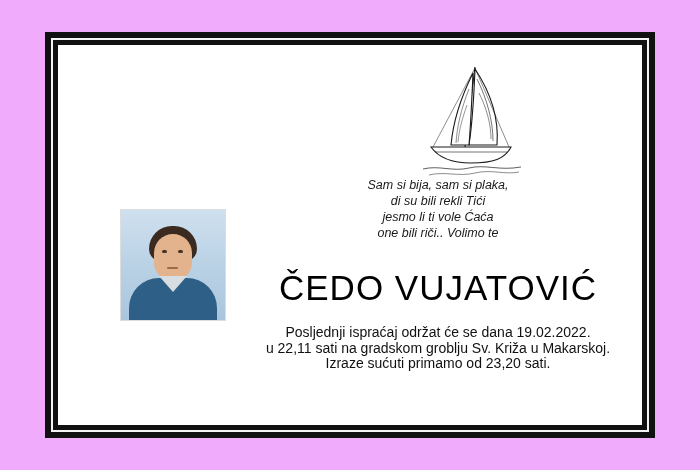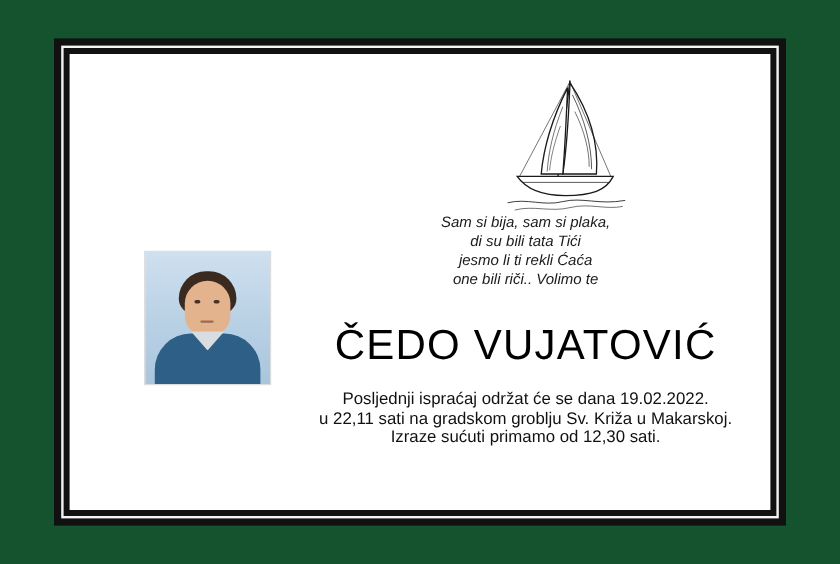--- a/index.html
+++ b/index.html
@@ -11,21 +11,21 @@
     width: 700px;
     height: 470px;
     overflow: hidden;
     font-family: "Liberation Sans", sans-serif;
   }
   .obituary-outer {
     position: absolute;
     left: 0; top: 0;
     width: 700px;
     height: 470px;
-    background: #14532d;
+    background: #f0abfc;
   }
   .obituary-frame {
     position: absolute;
     left: 45px;
     top: 32px;
     width: 610px;
     height: 406px;
     background: #111111;
     box-sizing: border-box;
     padding: 6px;
@@ -191,32 +191,32 @@
           <div class="eye-r"></div>
           <div class="mouth"></div>
           <div class="shirt"></div>
           <div class="collar"></div>
         </div>
 
         <div class="content">
 
           <div class="verse">
             <div>Sam si bija, sam si plaka,</div>
-            <div>di su bili tata Tići</div>
-            <div>jesmo li ti rekli Ćaća</div>
+            <div>di su bili rekli Tići</div>
+            <div>jesmo li ti vole Ćaća</div>
             <div>one bili riči..  Volimo te</div>
           </div>
 
 
           <div class="deceased-name">ČEDO VUJATOVIĆ</div>
 
           <div class="para first">
             <div>Posljednji ispraćaj održat će se dana 19.02.2022.</div>
             <div>u 22,11 sati na gradskom groblju Sv. Križa u Makarskoj.</div>
-            <div>Izraze sućuti primamo od 12,30 sati.</div>
+            <div>Izraze sućuti primamo od 23,20 sati.</div>
           </div>
 
 
         </div>
 
       </div>
     </div>
   </div>
 </div>
 

